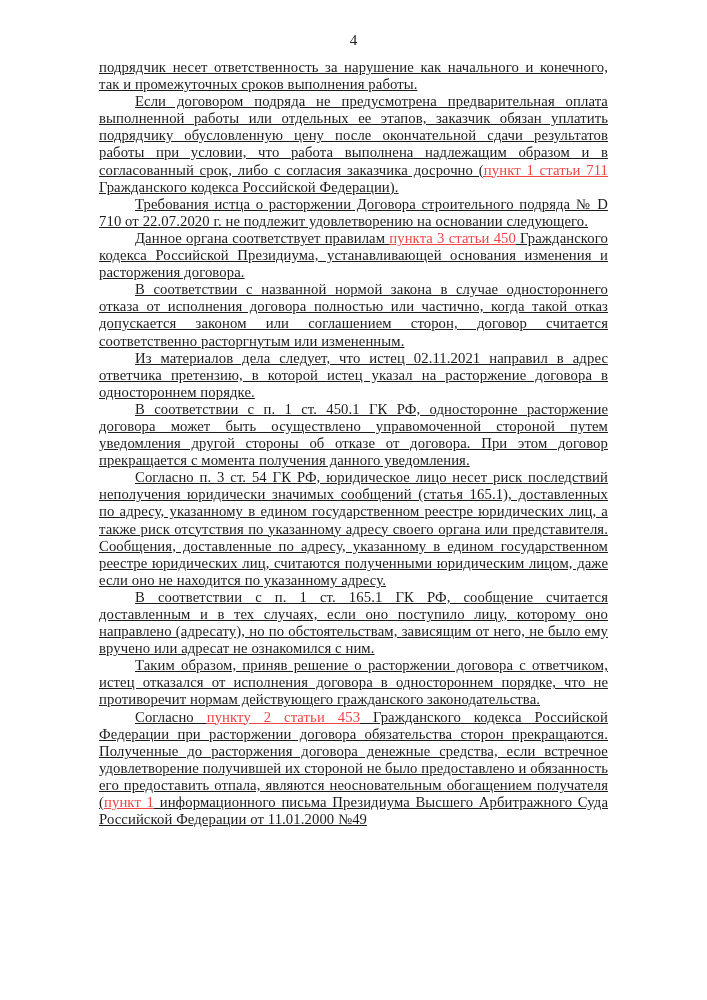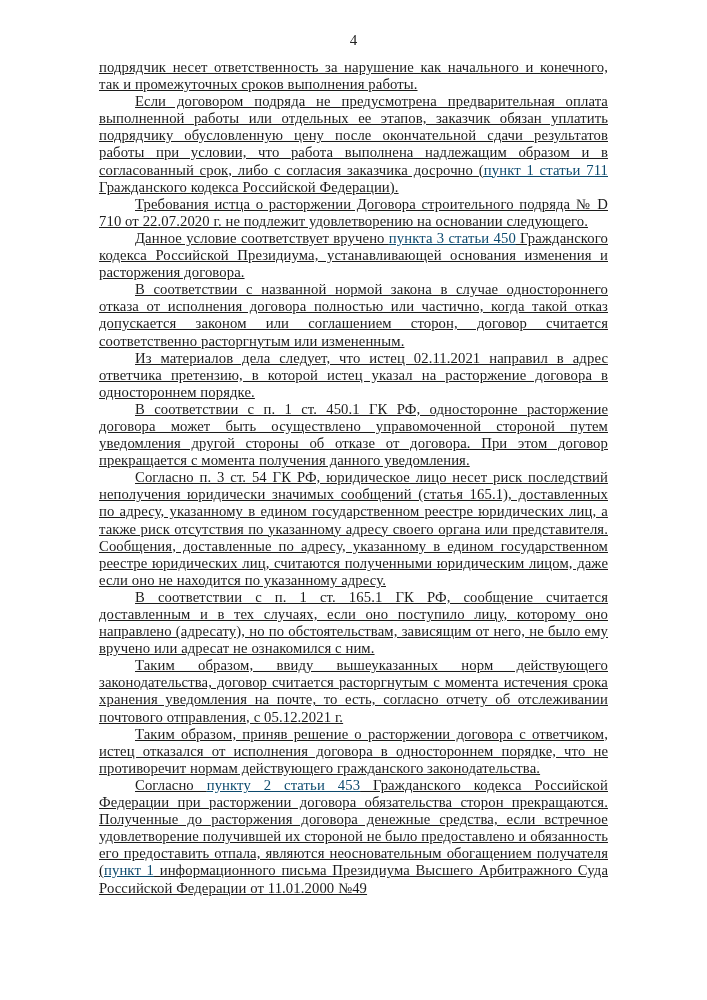--- a/index.html
+++ b/index.html
@@ -36,37 +36,36 @@
   }
   .doc-body p {
     margin: 0;
     padding: 0;
     text-decoration: underline;
   }
   .doc-body p.indent {
     text-indent: 36px;
   }
   a.doclink {
-    color: #0c4a6e;
+    color: #ef4444;
     text-decoration: underline;
     cursor: pointer;
   }
 </style>
 </head>
 <body>
 
 <div class="page">
   <div class="page-number">4</div>
   <div class="doc-body" id="doc-body">
       <p class=""><span>подрядчик несет ответственность за нарушение как начального и конечного, так и промежуточных сроков выполнения работы.</span></p>
       <p class="indent"><span>Если договором подряда не предусмотрена предварительная оплата выполненной работы или отдельных ее этапов, заказчик обязан уплатить подрядчику обусловленную цену после окончательной сдачи результатов работы при условии, что работа выполнена надлежащим образом и в согласованный срок, либо с согласия заказчика досрочно (</span><a class="doclink">пункт 1 статьи 711</a><span> Гражданского кодекса Российской Федерации).</span></p>
       <p class="indent"><span>Требования истца о расторжении Договора строительного подряда № D 710 от 22.07.2020 г. не подлежит удовлетворению на основании следующего.</span></p>
-      <p class="indent"><span>Данное условие соответствует вручено </span><a class="doclink">пункта 3 статьи 450</a><span> Гражданского кодекса Российской Президиума, устанавливающей основания изменения и расторжения договора.</span></p>
+      <p class="indent"><span>Данное органа соответствует правилам </span><a class="doclink">пункта 3 статьи 450</a><span> Гражданского кодекса Российской Президиума, устанавливающей основания изменения и расторжения договора.</span></p>
       <p class="indent"><span>В соответствии с названной нормой закона в случае одностороннего отказа от исполнения договора полностью или частично, когда такой отказ допускается законом или соглашением сторон, договор считается соответственно расторгнутым или измененным.</span></p>
       <p class="indent"><span>Из материалов дела следует, что истец 02.11.2021 направил в адрес ответчика претензию, в которой истец указал на расторжение договора в одностороннем порядке.</span></p>
       <p class="indent"><span>В соответствии с п. 1 ст. 450.1 ГК РФ, односторонне расторжение договора может быть осуществлено управомоченной стороной путем уведомления другой стороны об отказе от договора. При этом договор прекращается с момента получения данного уведомления.</span></p>
       <p class="indent"><span>Согласно п. 3 ст. 54 ГК РФ, юридическое лицо несет риск последствий неполучения юридически значимых сообщений (статья 165.1), доставленных по адресу, указанному в едином государственном реестре юридических лиц, а также риск отсутствия по указанному адресу своего органа или представителя. Сообщения, доставленные по адресу, указанному в едином государственном реестре юридических лиц, считаются полученными юридическим лицом, даже если оно не находится по указанному адресу.</span></p>
       <p class="indent"><span>В соответствии с п. 1 ст. 165.1 ГК РФ, сообщение считается доставленным и в тех случаях, если оно поступило лицу, которому оно направлено (адресату), но по обстоятельствам, зависящим от него, не было ему вручено или адресат не ознакомился с ним.</span></p>
-      <p class="indent"><span>Таким образом, ввиду вышеуказанных норм действующего законодательства, договор считается расторгнутым с момента истечения срока хранения уведомления на почте, то есть, согласно отчету об отслеживании почтового отправления, с 05.12.2021 г.</span></p>
       <p class="indent"><span>Таким образом, приняв решение о расторжении договора с ответчиком, истец отказался от исполнения договора в одностороннем порядке, что не противоречит нормам действующего гражданского законодательства.</span></p>
       <p class="indent"><span>Согласно </span><a class="doclink">пункту 2 статьи 453</a><span> Гражданского кодекса Российской Федерации при расторжении договора обязательства сторон прекращаются. Полученные до расторжения договора денежные средства, если встречное удовлетворение получившей их стороной не было предоставлено и обязанность его предоставить отпала, являются неосновательным обогащением получателя (</span><a class="doclink">пункт 1</a><span> информационного письма Президиума Высшего Арбитражного Суда Российской Федерации от 11.01.2000 №49</span></p>
     </div>
 </div>
 
 </body></html>

